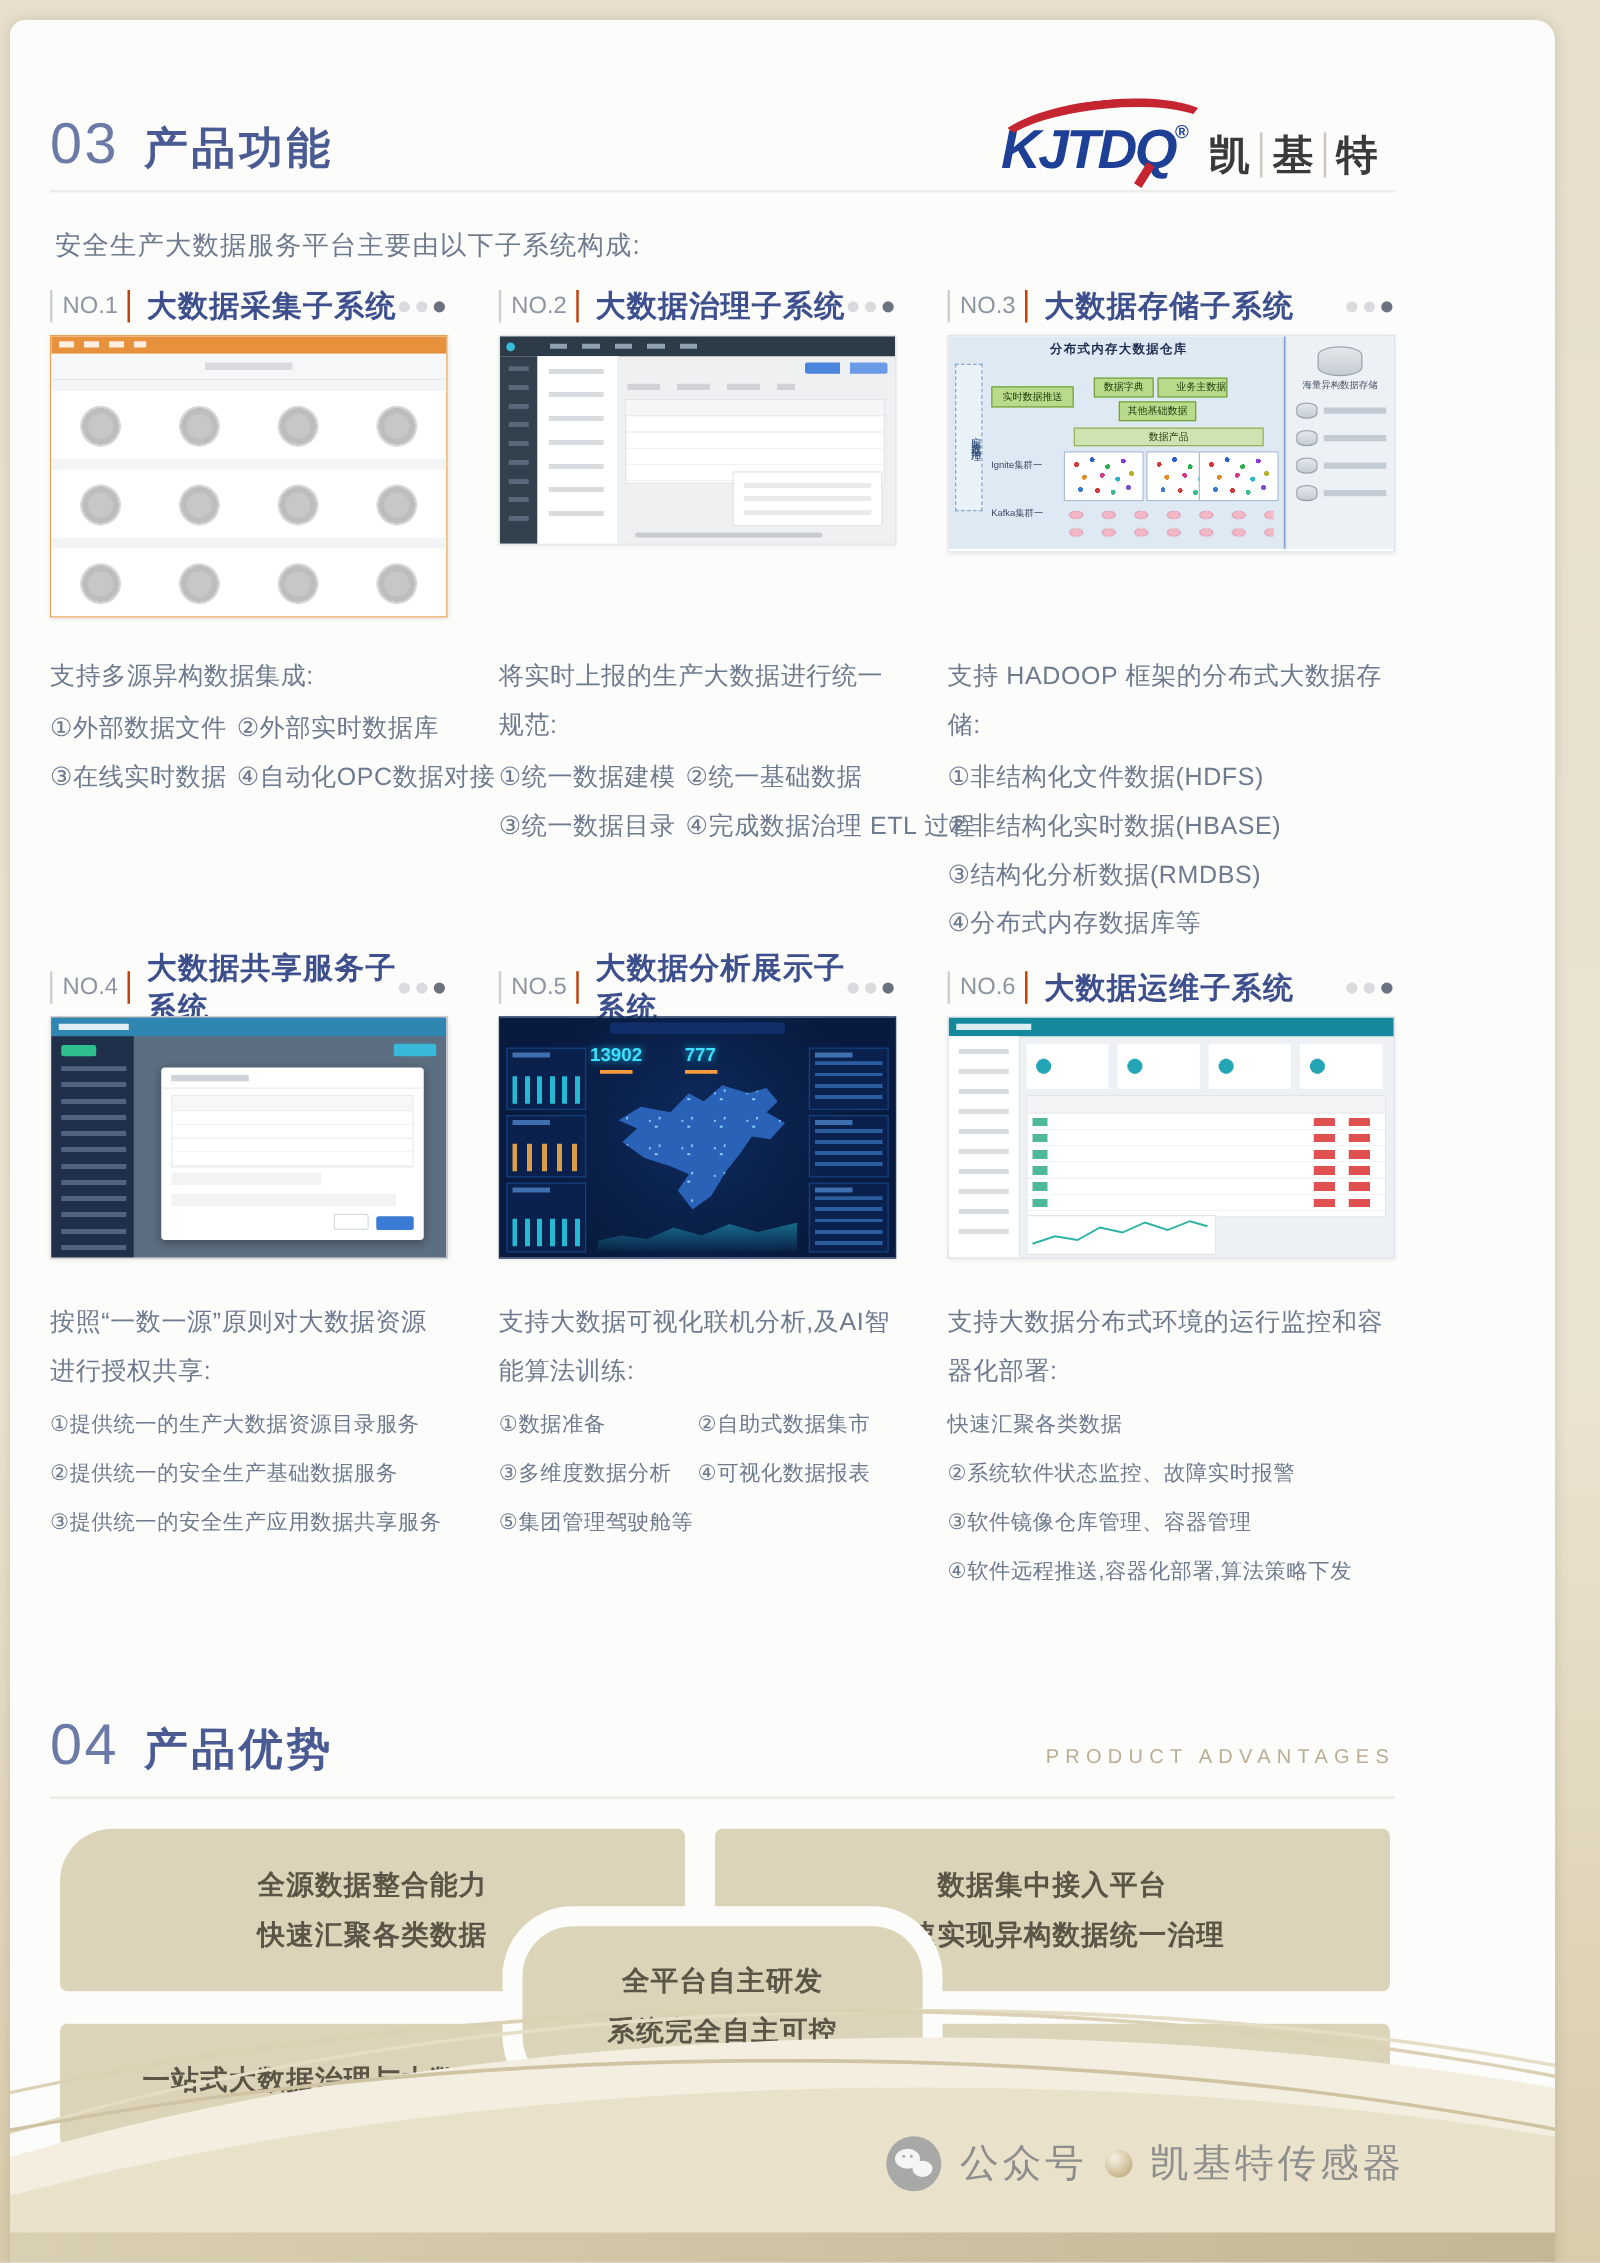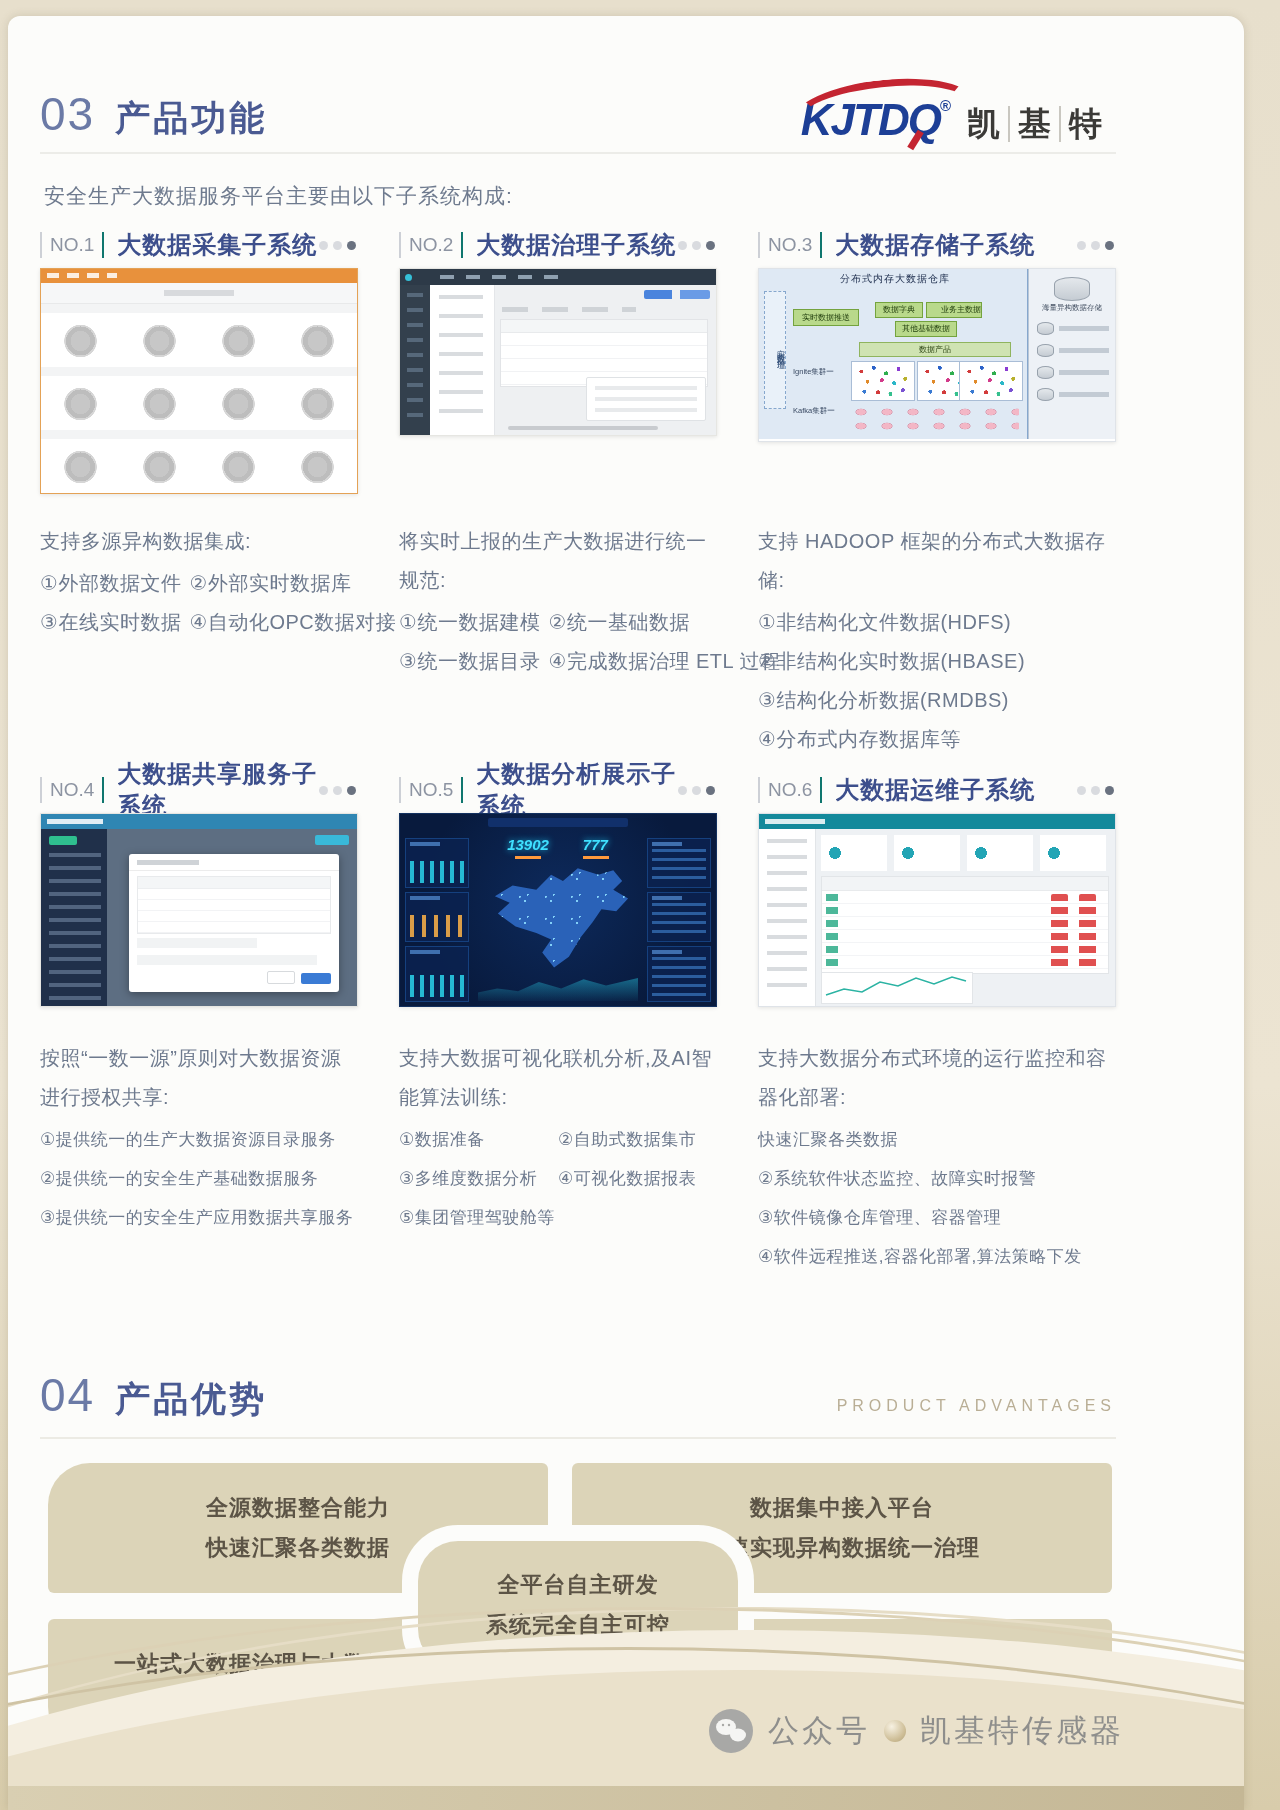--- a/index.html
+++ b/index.html
@@ -35,21 +35,21 @@
   .logo-cn b{padding:0 8px;font-weight:800;}
   .logo-cn b + b{border-left:2px solid #c9c7c0;}
 
   .intro{margin:28px 0 0 4px;font-size:21px;color:#6e7a8e;letter-spacing:1px;}
 
   
   .grid{display:grid;grid-template-columns:318px 318px 358px;column-gap:41px;margin-top:20px;}
   .grid.row2{margin-top:16px;}
   .card{overflow:visible;}
   .card-head{display:flex;align-items:center;margin-bottom:8px;height:30px;}
-  .no{border-left:2px solid #cdd0d6;border-right:2px solid #0f766e;padding:2px 8px;
+  .no{border-left:2px solid #cdd0d6;border-right:2px solid #c2410c;padding:2px 8px;
       color:#8d94a2;font-size:19px;}
   .ttl{margin:0 0 0 13px;font-size:24px;color:#3d4f8c;font-weight:700;letter-spacing:1px;}
   .dots{margin-left:auto;display:flex;gap:5px;align-items:center;padding-right:2px;}
   .dots i{width:9px;height:9px;border-radius:50%;background:#d9dbdf;display:block;}
   .dots i.on{background:#6a7280;}
   .zone{position:relative;}
   .z1{height:254px;}
   .z2{height:226px;}
   .desc{margin:0 0 3px 0;font-size:20px;color:#6e7a8e;line-height:39px;letter-spacing:.5px;}
   .bl{display:grid;line-height:39px;font-size:20px;color:#6e7a8e;letter-spacing:.5px;}
@@ -100,21 +100,21 @@
         background:repeating-linear-gradient(180deg,transparent 0 12px,#f1f2f4 12px 13px);}
   .s2-panel{position:absolute;right:10px;bottom:14px;width:118px;height:42px;background:#fff;
         border:1px solid #dfe2e5;border-radius:2px;}
   .s2-panel::before{content:"";position:absolute;left:8px;top:8px;right:8px;bottom:8px;
         background:repeating-linear-gradient(180deg,#e8eaec 0 4px,transparent 4px 11px);}
   .s2-scroll{position:absolute;left:108px;bottom:5px;width:150px;height:4px;border-radius:2px;background:#c8cbcf;}
 
   
   .shot3{width:356px;height:172px;background:#fff;border-color:#dfe3e8;}
   .s3-main{position:absolute;left:0;top:0;width:268px;height:170px;background:#dfe9f4;border-right:1px solid #86a7cd;}
-  .s3-title{position:absolute;left:4px;right:0;top:3px;text-align:center;font-size:10px;font-weight:400;color:#1d2d4d;letter-spacing:1px;}
+  .s3-title{position:absolute;left:4px;right:0;top:3px;text-align:center;font-size:10px;font-weight:700;color:#1d2d4d;letter-spacing:1px;}
   .s3-vlabel{position:absolute;left:5px;top:22px;width:20px;height:116px;border:1px dashed #86a7cd;
         background:#e9f1f9;writing-mode:vertical-rl;text-align:center;font-size:8px;color:#33507a;letter-spacing:2px;}
   .s3-green{position:absolute;background:#b9d98b;border:1px solid #74a33e;color:#23400f;
         font-size:8px;text-align:center;overflow:hidden;}
   .g1{left:34px;top:40px;width:64px;height:15px;line-height:15px;}
   .g2{left:116px;top:33px;width:46px;height:14px;line-height:14px;}
   .g3{left:167px;top:33px;width:54px;height:14px;line-height:14px;text-align:right;}
   .g4{left:136px;top:52px;width:60px;height:14px;line-height:14px;}
   .s3-bar{position:absolute;left:100px;top:73px;width:150px;height:13px;line-height:13px;background:#cfe3b2;
         border:1px solid #8fb45e;font-size:8px;text-align:center;color:#2c4414;}
@@ -176,22 +176,22 @@
   .s5-title{position:absolute;left:88px;top:4px;width:140px;height:9px;border-radius:2px;background:#11306b;}
   .s5-p{position:absolute;background:rgba(10,34,80,.85);border:1px solid #15407e;}
   .s5-p::before{content:"";position:absolute;left:4px;top:3px;width:30px;height:4px;background:#3f6fae;}
   .pl{left:5px;width:62px;} .pr{right:5px;width:62px;}
   .p1{top:24px;height:48px;} .p2{top:78px;height:48px;} .p3{top:132px;height:54px;}
   .s5-bars{position:absolute;left:4px;right:4px;bottom:4px;height:22px;
         background:repeating-linear-gradient(90deg,#2ad4ec 0 4px,transparent 4px 10px);opacity:.85;}
   .s5-bars.org{background:repeating-linear-gradient(90deg,#ffb347 0 4px,transparent 4px 12px);}
   .s5-rows{position:absolute;left:4px;right:4px;top:10px;bottom:4px;
         background:repeating-linear-gradient(180deg,#2b5d9e 0 3px,transparent 3px 9px);}
-  .s5-stats{position:absolute;left:72px;right:72px;top:22px;display:flex;justify-content:center;gap:34px;
-        font-size:15px;font-weight:700;color:#3fe0ff;text-shadow:0 0 6px #1db8e0;font-style:italic;}
+  .s5-stats{position:absolute;left:72px;right:72px;top:22px;display:flex;justify-content:flex-start;gap:34px;
+        font-size:15px;font-weight:700;color:#3fe0ff;text-shadow:0 0 6px #1db8e0;}
   .s5-stats .u{display:block;width:26px;height:3px;background:#ff9a3c;margin:3px auto 0 auto;}
   .s5-map{position:absolute;left:86px;top:52px;width:148px;height:108px;background:#2a62b8;
      clip-path:polygon(62% 2%,76% 8%,86% 4%,92% 14%,86% 22%,96% 30%,88% 42%,78% 40%,72% 52%,64% 66%,56% 84%,46% 94%,38% 80%,44% 68%,34% 62%,20% 56%,8% 44%,16% 34%,6% 28%,18% 18%,34% 22%,44% 8%,52% 14%);
      box-shadow:0 0 20px #1b4f9b;
      background-image:radial-gradient(circle 1px at 30% 40%,rgba(140,220,255,.9) 98%,transparent),
                       radial-gradient(circle 1px at 60% 30%,rgba(140,220,255,.9) 98%,transparent),
                       radial-gradient(circle 1px at 50% 60%,rgba(140,220,255,.9) 98%,transparent);
      background-size:26px 22px;}
   .s5-chart{position:absolute;left:78px;bottom:5px;width:160px;height:28px;
      background:linear-gradient(180deg,rgba(42,212,236,.5),rgba(42,212,236,.04));

